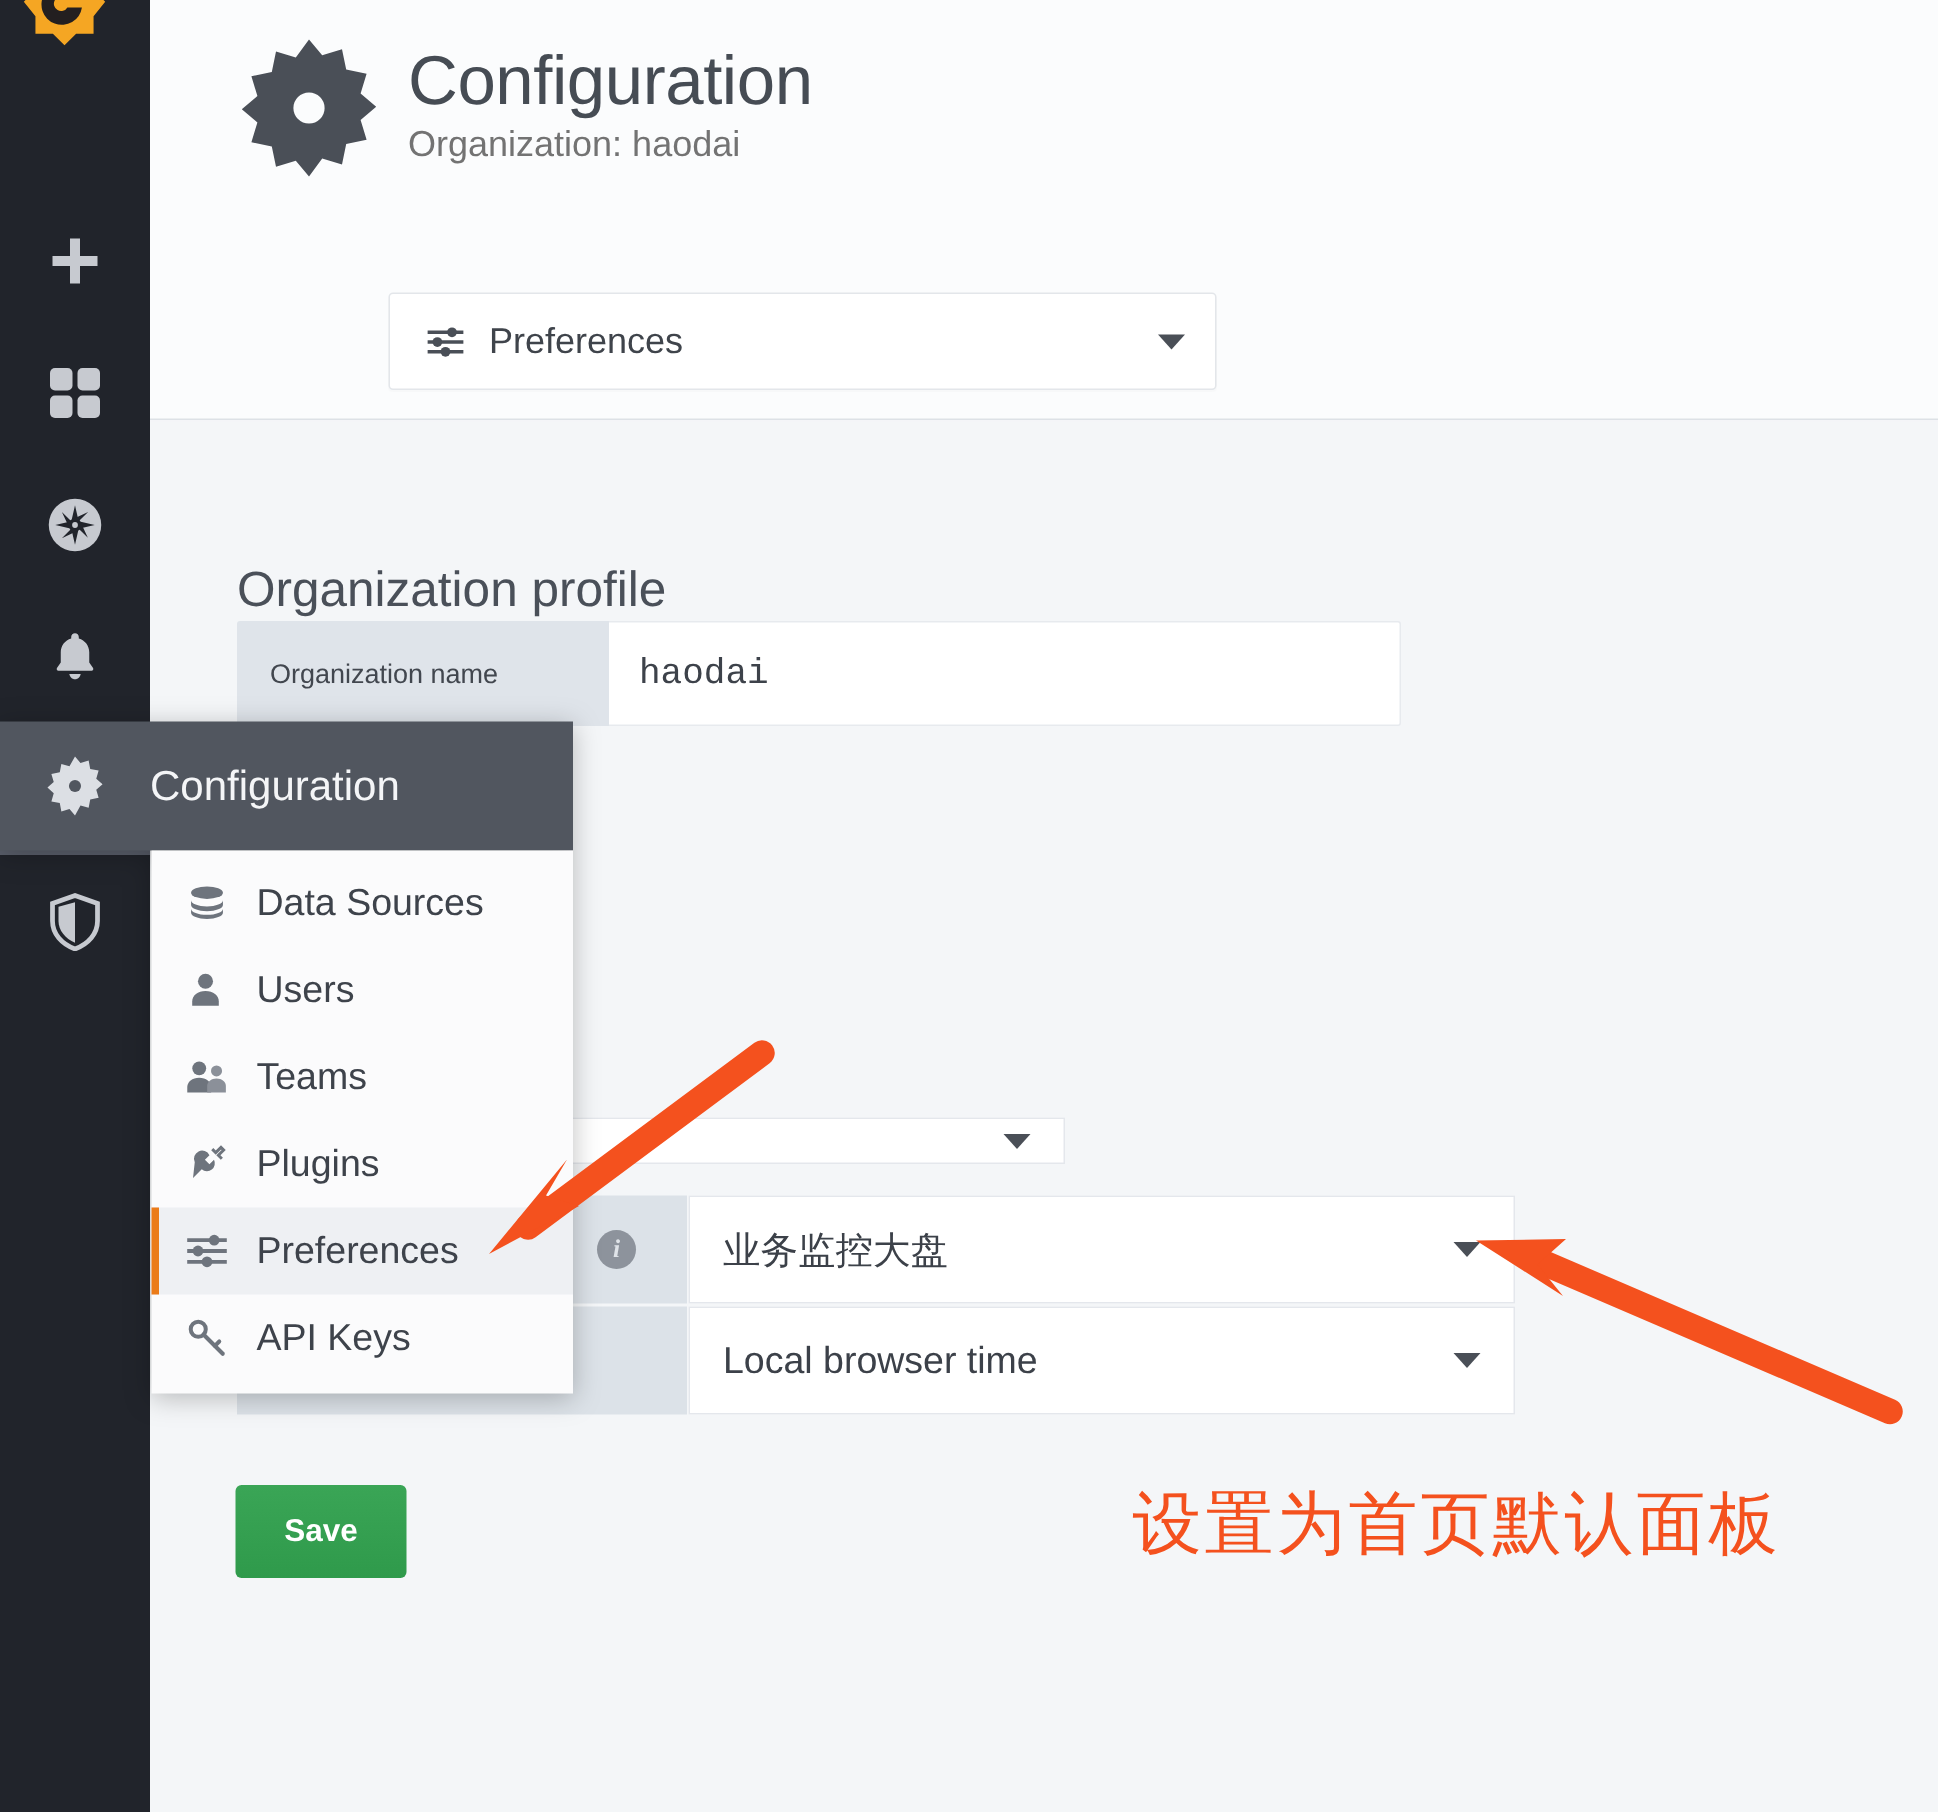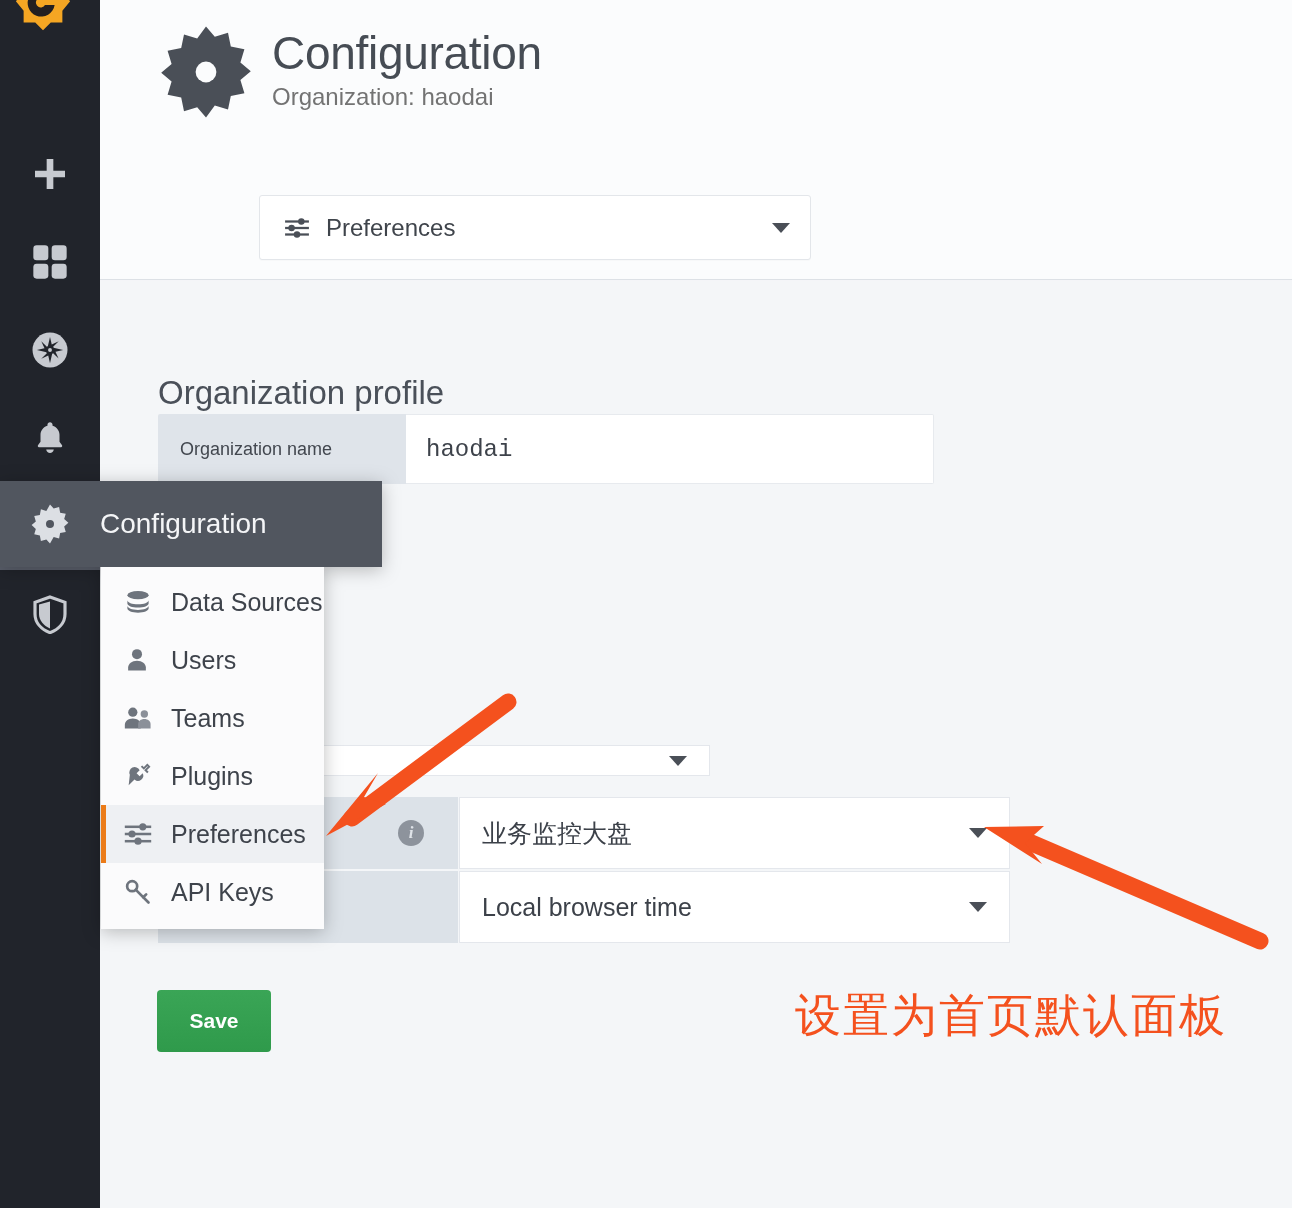--- a/index.html
+++ b/index.html
@@ -144,37 +144,37 @@
     position: absolute; left: 0; top: 481px; z-index: 40;
     width: 382px;
     filter: drop-shadow(0 3px 9px rgba(0,0,0,0.25));
   }
   .dd-header {
     height: 86px; background: #51565f;
     display: flex; align-items: center;
   }
   .dd-header .dd-gear { width: 100px; display: flex; align-items: center; justify-content: center; }
   .dd-header .dd-title { font-size: 28px; color: #f4f5f7; }
-  .dd-list { margin-left: 101px; width: 223px; background: #fbfbfc; padding: 6px 0 8px 0; text-align: center; }
+  .dd-list { margin-left: 101px; width: 281px; background: #fbfbfc; padding: 6px 0 8px 0; text-align: center; }
   .dd-item {
     height: 58px; display: flex; align-items: center;
     padding-left: 22px; position: relative;
   }
   .dd-item .dd-ico { width: 48px; flex: none; display: flex; align-items: center; }
   .dd-item .dd-lbl { font-size: 25px; color: #3e434b; }
   .dd-item.active { background: #eef0f3; }
   .dd-item.active::before {
     content: ""; position: absolute; left: 0; top: 0; bottom: 0;
     width: 5px; background: #eb7b18;
   }
 
   
   .annots { position: absolute; left: 0; top: 0; width: 1292px; height: 1208px; z-index: 60; pointer-events: none; }
   .annot-text {
-    position: absolute; left: 795px; top: 985px;
+    position: absolute; left: 755px; top: 985px;
     font-size: 46px; color: #f4511e; font-weight: 400;
     font-family: "DejaVu Sans", sans-serif;
     letter-spacing: 2px;
     z-index: 61;
   }
 </style>
 </head>
 <body>
 
 <div id="root">

